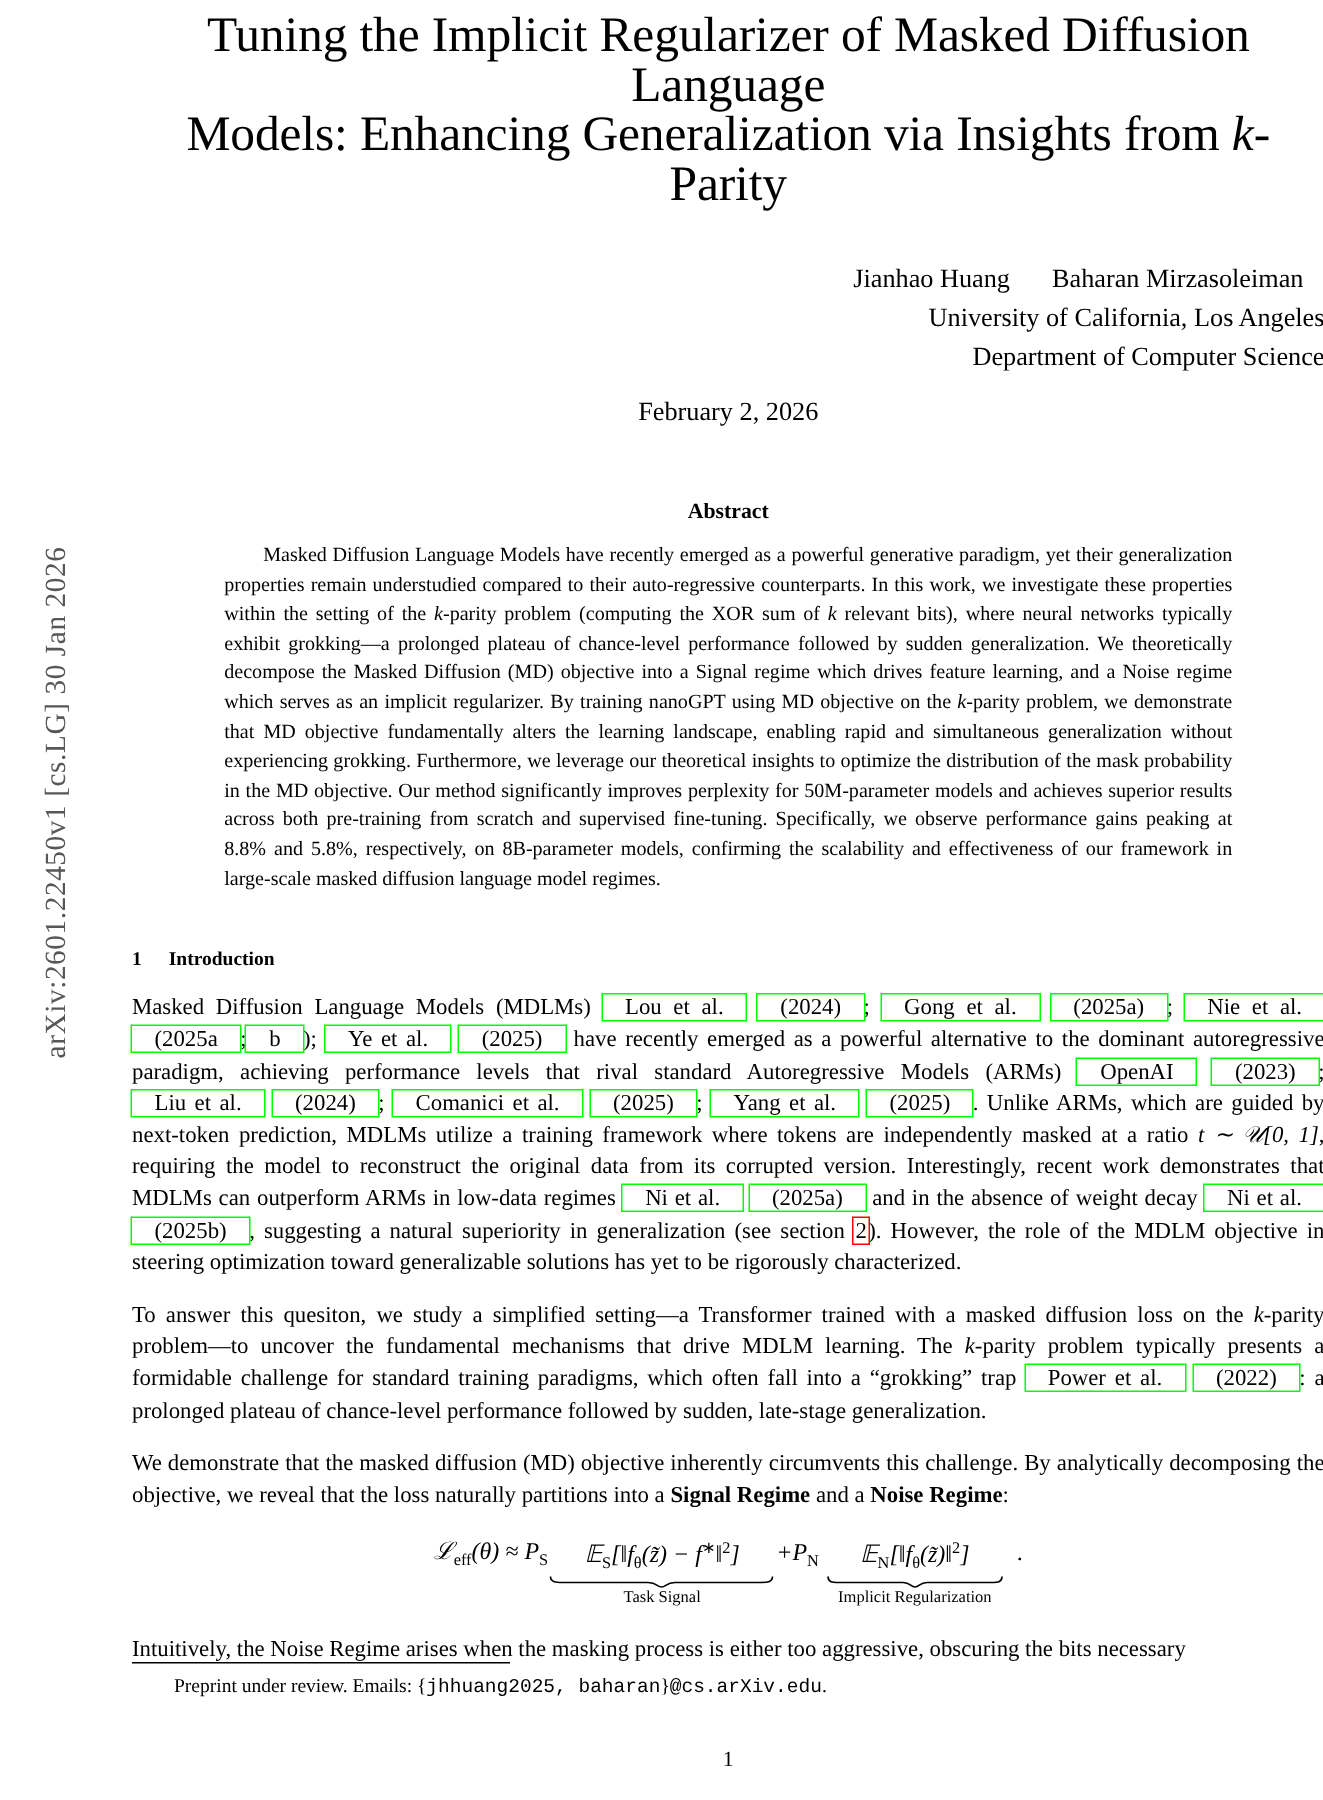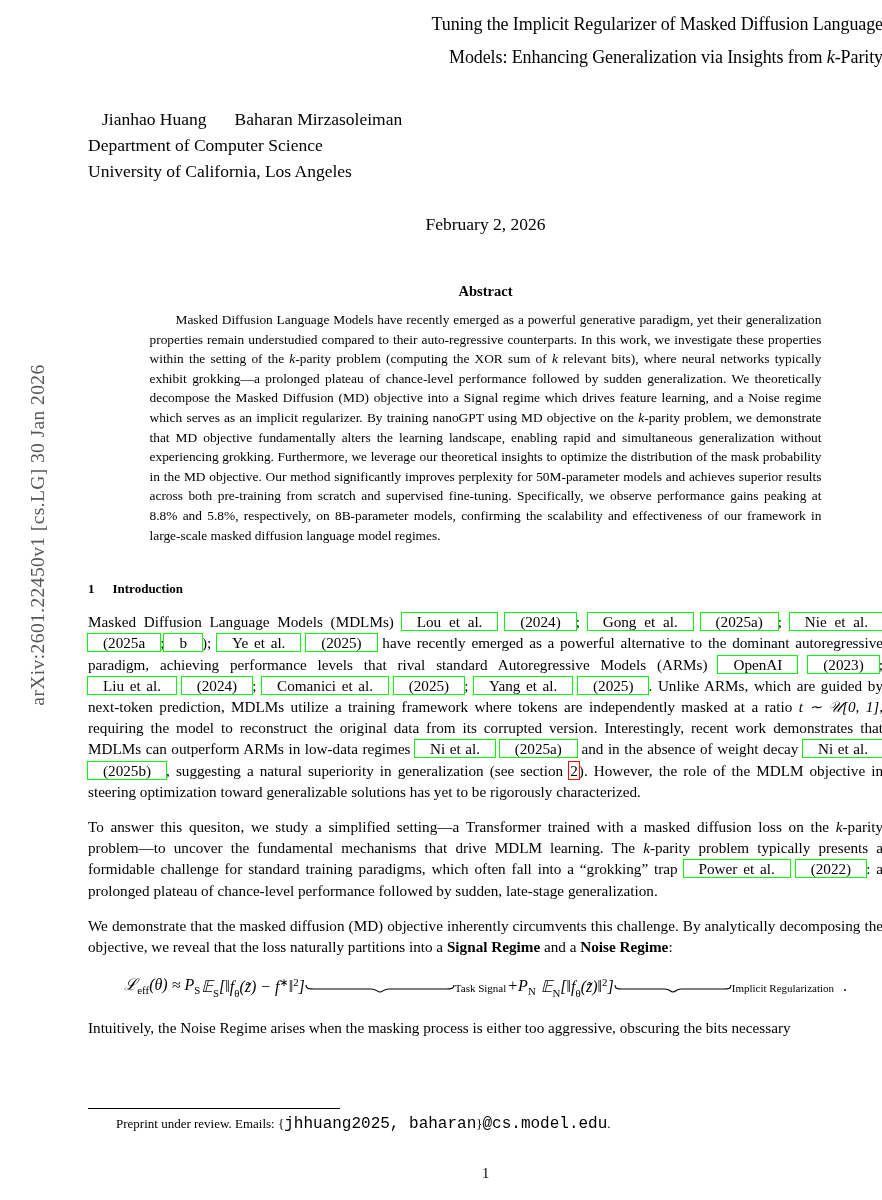--- a/index.html
+++ b/index.html
@@ -30,36 +30,36 @@
   
   .page{
     position:absolute;
     left:88px; top:0;
     width:795px;
     height:1200px;
   }
 
   .title{
     margin:8px 0 0 0;
-    font-size:18px;
+    font-size:33px;
     line-height:33px;
-    text-align:right;
+    text-align:center;
     font-weight:normal;
     letter-spacing:-0.1px;
   }
 
   .authors{
     margin-top:32px;
-    text-align:left;
+    text-align:right;
     font-size:17.5px;
     line-height:26px;
   }
   .authors .names span{ margin:0 14px; }
   .date{
-    margin-top:30px;
+    margin-top:14px;
     text-align:center;
     font-size:17.5px;
   }
 
   
   .abs-head{
     margin-top:48px;
     text-align:center;
     font-size:14.5px;
     font-weight:bold;
@@ -121,21 +121,21 @@
   }
   .eqrow{
     display:inline-flex;
     align-items:flex-start;
     justify-content:center;
     white-space:nowrap;
   }
   .eqpart{ display:inline-block; vertical-align:top; }
   .brace-group{
     display:inline-flex;
-    flex-direction:row;
+    flex-direction:column;
     align-items:center;
     margin:0 1px;
   }
   .brace-expr{ font-size:16px; white-space:nowrap; }
   .brace-svg{ display:block; margin-top:1px; }
   .brace-label{
     font-size:11px;
     margin-top:1px;
     font-family:"Liberation Serif", serif;
     text-align:right;
@@ -153,21 +153,21 @@
   .fn-rule{
     width:252px; height:0;
     border-top:0.9px solid #000;
     margin-bottom:6px;
   }
   .fn-line{
     font-size:13px;
     line-height:17.5px;
     padding-left:28px;
   }
-  .mono{ font-family:"Liberation Mono", monospace; font-size:16px; }
+  .mono{ font-family:"Liberation Mono", monospace; font-size:13px; }
 
   .pageno{
     position:absolute;
     left:0; top:1165px;
     width:795px;
     text-align:center;
     font-size:14.5px;
   }
 </style>
 </head>
@@ -179,22 +179,22 @@
 
   <h1 class="title">
     <span>Tuning the Implicit Regularizer of Masked Diffusion Language</span><br>
     <span>Models: Enhancing Generalization via Insights from </span><i class="math">k</i><span>-Parity</span>
   </h1>
 
   <div class="authors">
     <div class="names">
       <span>Jianhao Huang</span><span>Baharan Mirzasoleiman</span>
     </div>
+    <div>University of California, Los Angeles</div>
     <div>Department of Computer Science</div>
-    <div>University of California, Los Angeles</div>
   </div>
   <div class="date">February 2, 2026</div>
 
   <div class="abs-head">Abstract</div>
   <div class="abstract">
     <span>Masked Diffusion Language Models have recently emerged as a powerful generative paradigm, yet their generalization properties remain understudied compared to their auto-regressive counterparts. In this work, we investigate these properties within the setting of the </span><i class="math">k</i><span>-parity problem (computing the XOR sum of </span><i class="math">k</i><span> relevant bits), where neural networks typically exhibit grokking—a prolonged plateau of chance-level performance followed by sudden generalization. We theoretically decompose the Masked Diffusion (MD) objective into a Signal regime which drives feature learning, and a Noise regime which serves as an implicit regularizer. By training nanoGPT using MD objective on the </span><i class="math">k</i><span>-parity problem, we demonstrate that MD objective fundamentally alters the learning landscape, enabling rapid and simultaneous generalization without experiencing grokking. Furthermore, we leverage our theoretical insights to optimize the distribution of the mask probability in the MD objective. Our method significantly improves perplexity for 50M-parameter models and achieves superior results across both pre-training from scratch and supervised fine-tuning. Specifically, we observe performance gains peaking at 8.8% and 5.8%, respectively, on 8B-parameter models, confirming the scalability and effectiveness of our framework in large-scale masked diffusion language model regimes.</span>
   </div>
 
   <h2 class="section">
     <span class="num">1</span><span>Introduction</span>
@@ -229,18 +229,18 @@
       </span>
 
       <span class="eqsep eqpart">&nbsp;&nbsp;<span>.</span></span>
     </span>
   </div>
 
   <p class="body">Intuitively, the Noise Regime arises when the masking process is either too aggressive, obscuring the bits necessary</p>
 
   <div class="footnote">
     <div class="fn-rule"></div>
-    <div class="fn-line"><span>Preprint under review. Emails: {</span><span class="mono">jhhuang2025, baharan</span><span>}</span><span class="mono">@cs.model.edu</span><span>.</span></div>
+    <div class="fn-line"><span>Preprint under review. Emails: {</span><span class="mono">jhhuang2025, baharan</span><span>}</span><span class="mono">@cs.arXiv.edu</span><span>.</span></div>
   </div>
 
   <div class="pageno">1</div>
 
 </div>
 
 </body></html>

